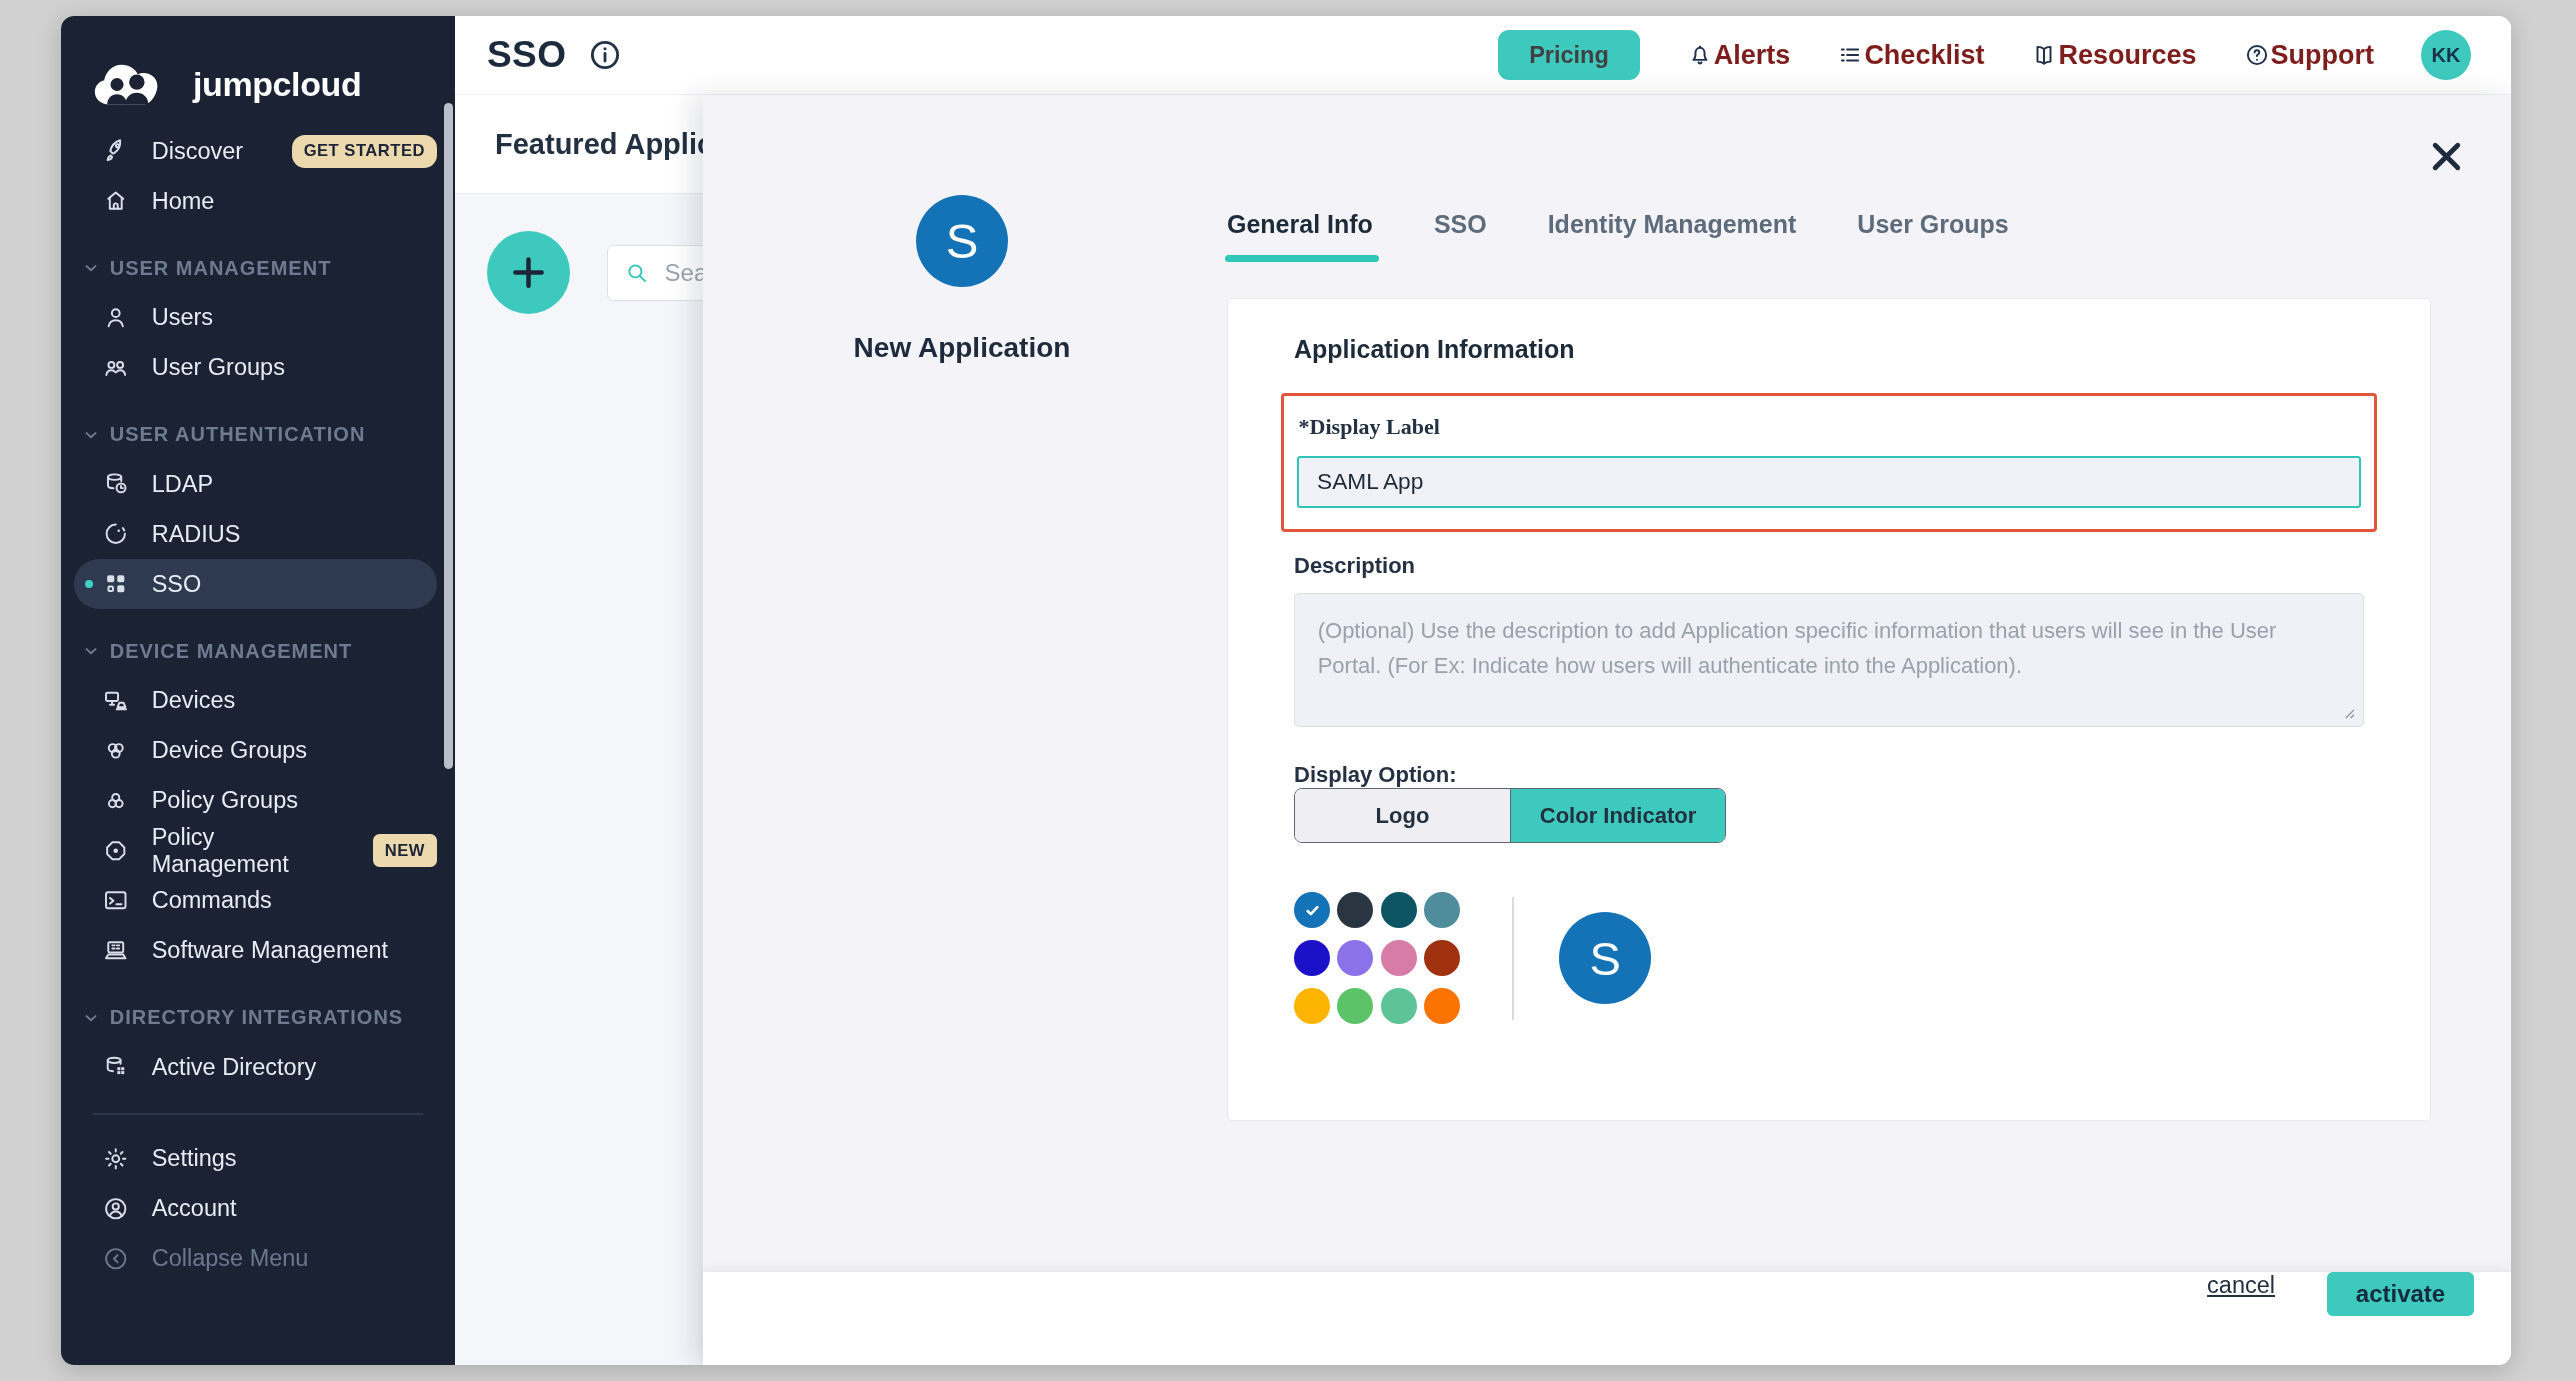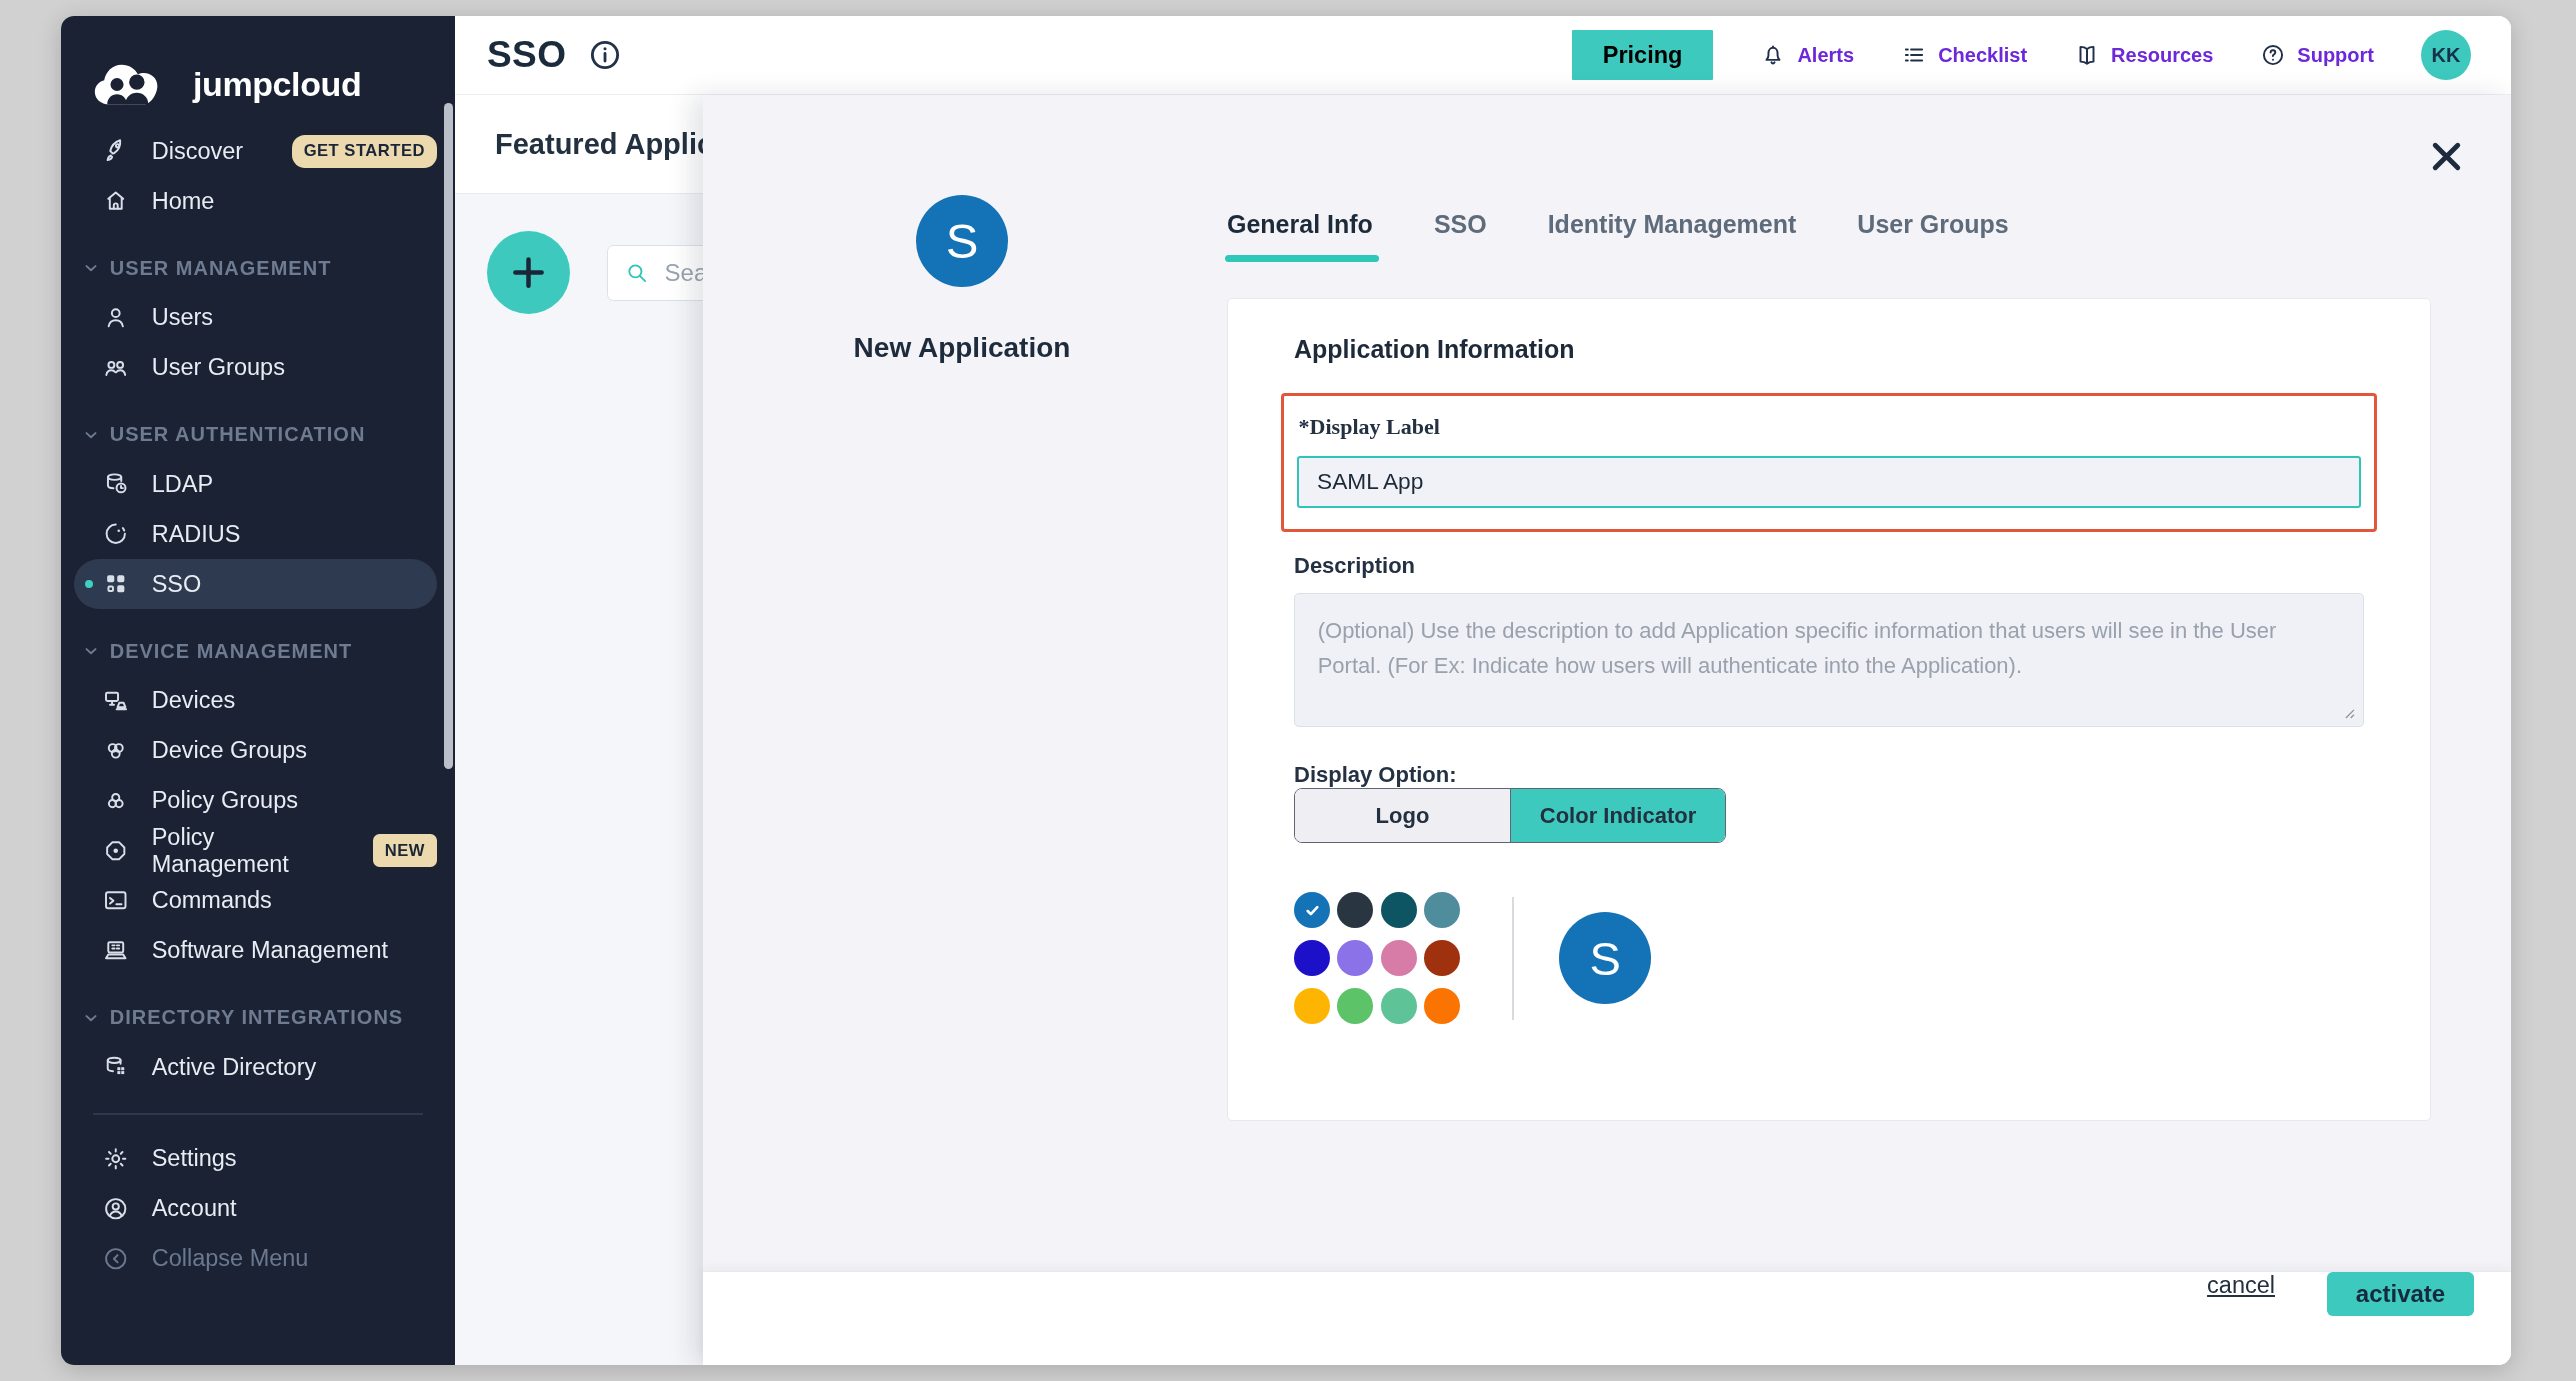--- a/index.html
+++ b/index.html
@@ -36,24 +36,24 @@
     border-radius:4.9px; background:#C8CDD7; opacity:.92; }
 
   
   .main { position:absolute; left:394px; top:0; right:0; bottom:0; background:#F5F6FA; }
   .topbar { position:relative; z-index:2; height:79px; background:#fff; display:flex; align-items:center;
     padding:0 40px 0 32px; border-bottom:1.6px solid #ECEEF2; }
   .page-title { font-size:37px; font-weight:800; color:#1C2B3B; letter-spacing:0.4px; }
   .info-ic { width:36px; height:36px; margin-left:21px; color:#223349; cursor:pointer; }
   .info-ic svg { width:100%; height:100%; fill:none; stroke:currentColor; stroke-width:1.9; stroke-linecap:round; }
   .top-right { margin-left:auto; display:flex; align-items:center; gap:47px; }
-  .pricing-btn { height:50px; padding:0 31px; border:none; border-radius:1px; background:#3EC9BE;
-    color:#000000; font-size:23.5px; font-weight:600; font-family:inherit; cursor:pointer; }
-  .top-item { display:flex; align-items:center; gap:11px; font-size:20px; font-weight:600;
-    color:#6d28d9; cursor:pointer; }
+  .pricing-btn { height:50px; padding:0 31px; border:none; border-radius:11px; background:#3EC9BE;
+    color:#404040; font-size:23.5px; font-weight:600; font-family:inherit; cursor:pointer; }
+  .top-item { display:flex; align-items:center; gap:1px; font-size:27px; font-weight:600;
+    color:#7f1d1d; cursor:pointer; }
   .top-item .ic { width:26px; height:26px; color:#20304A; }
   .top-item .ic svg { stroke-width:1.8; }
   .avatar { width:50px; height:50px; border-radius:50%; background:#3EC9BE; color:#14334A;
     display:flex; align-items:center; justify-content:center; font-size:20px; font-weight:700; cursor:pointer; }
 
   .featured-band { height:99px; background:#fff; border-bottom:1.6px solid #E7EAEE; display:flex;
     align-items:center; padding-left:40px; }
   .featured-title { font-size:29px; font-weight:700; color:#22303F; white-space:nowrap; }
   .page-body { position:relative; height:162px; }
   .add-btn { position:absolute; left:32px; top:37px; width:83px; height:83px; border-radius:50%;

